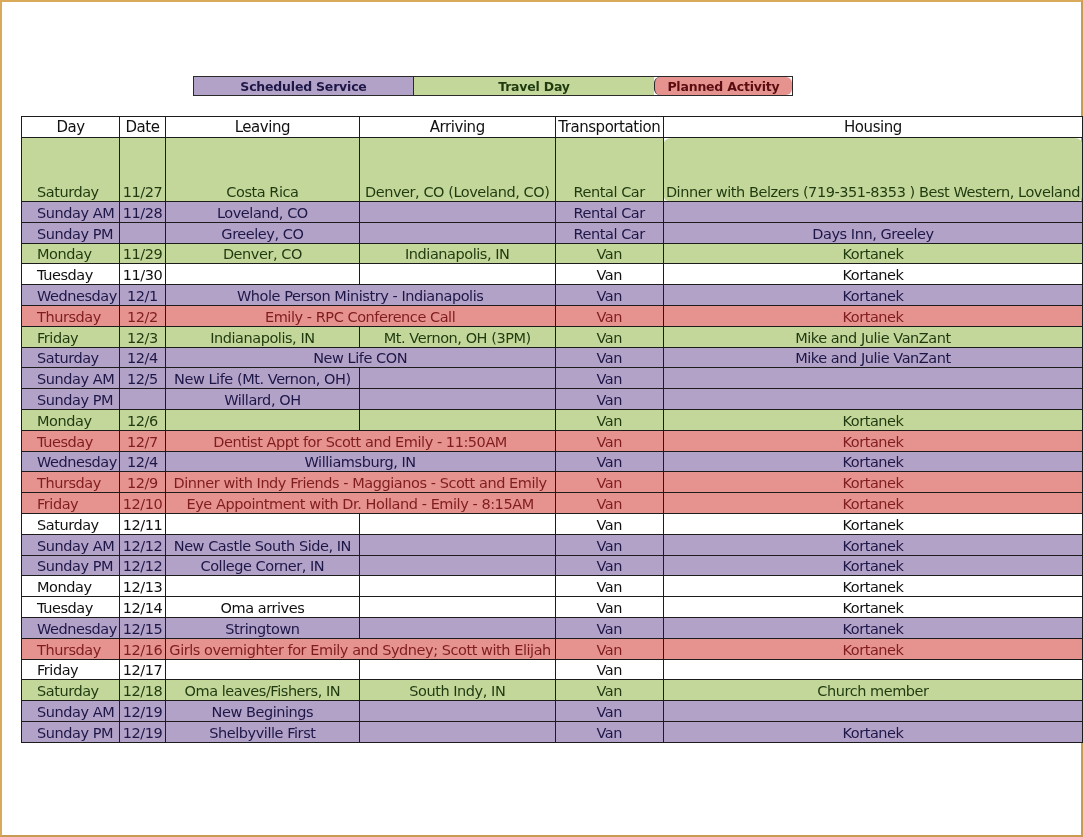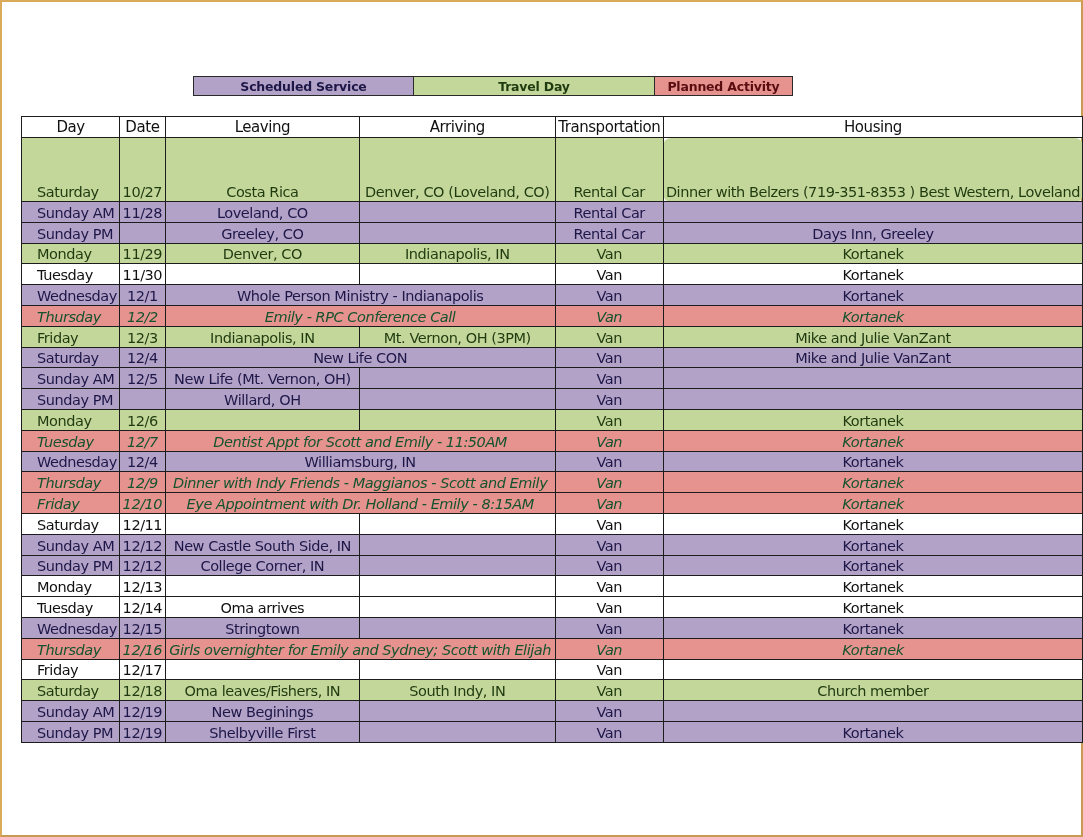--- a/index.html
+++ b/index.html
@@ -30,32 +30,32 @@
     border: 1.5px solid #1c1c1c; padding: 0 2px; box-sizing: border-box;
     white-space: nowrap; overflow: visible; line-height: 18px;
   }
   table.schedule th { height: 21px; font-weight: normal; font-size: 15px; background: #ffffff; color: #111; text-align: center; margin-top: 12px; }
   table.schedule td { height: 20.8px; text-align: center; vertical-align: bottom; }
   table.schedule td.day { text-align: left; padding-left: 15px; }
   tr.tall td { height: 64px; }
   td.housing-wrap { white-space: normal; line-height: 21px; padding: 0 3px; border-radius: 8px; }
   tr.t-travel td { background: #c4d79b; color: #1f3a0f; }
   tr.t-service td { background: #b3a2c7; color: #1d1748; }
-  tr.t-activity td { background: #e6938f; color: #14532d; font-style: italic; }
+  tr.t-activity td { background: #e6938f; color: #7f1d1d; }
   tr.t-none td { background: #ffffff; color: #111111; }
 </style>
 </head>
 <body>
 
 <div class="page-frame"></div>
 
 <div class="legend" id="legend">
     <div class="legend-cell" style="width: 219px; background: rgb(179, 162, 199); color: rgb(29, 23, 72);">Scheduled Service</div>
     <div class="legend-cell" style="width: 241px; background: rgb(196, 215, 155); color: rgb(31, 58, 15);">Travel Day</div>
-    <div class="legend-cell" style="width: 138px; background: rgb(230, 147, 143); color: rgb(90, 13, 16);">Planned Activity</div>
+    <div class="legend-cell" style="width: 138px; background: rgb(230, 147, 143); color: rgb(90, 13, 16); border-radius: 6px;">Planned Activity</div>
   </div>
 
 <table class="schedule" id="schedule">
   <colgroup id="cols">
       <col style="width: 102px;">
       <col style="width: 70px;">
       <col style="width: 241px;">
       <col style="width: 219px;">
       <col style="width: 138px;">
       <col style="width: 193px;">
@@ -66,21 +66,21 @@
       <th>Date</th>
       <th>Leaving</th>
       <th>Arriving</th>
       <th>Transportation</th>
       <th>Housing</th>
     </tr>
   </thead>
   <tbody id="rows">
       <tr class="t-travel tall">
         <td class="day">Saturday</td>
-        <td>10/27</td>
+        <td>11/27</td>
         <td>Costa Rica</td>
         <td>Denver, CO (Loveland, CO)</td>
         <td>Rental Car</td>
         <td class="housing-wrap">Dinner with Belzers (719-351-8353 )     Best Western, Loveland</td>
       </tr>
       <tr class="t-service">
         <td class="day">Sunday AM</td>
         <td>11/28</td>
         <td>Loveland, CO</td>
         <td></td>

